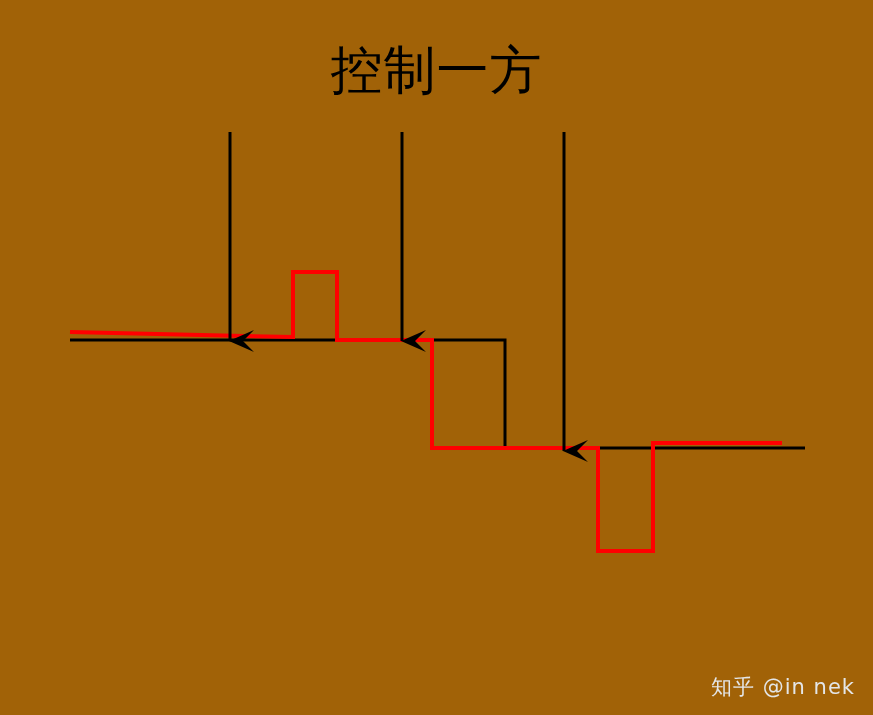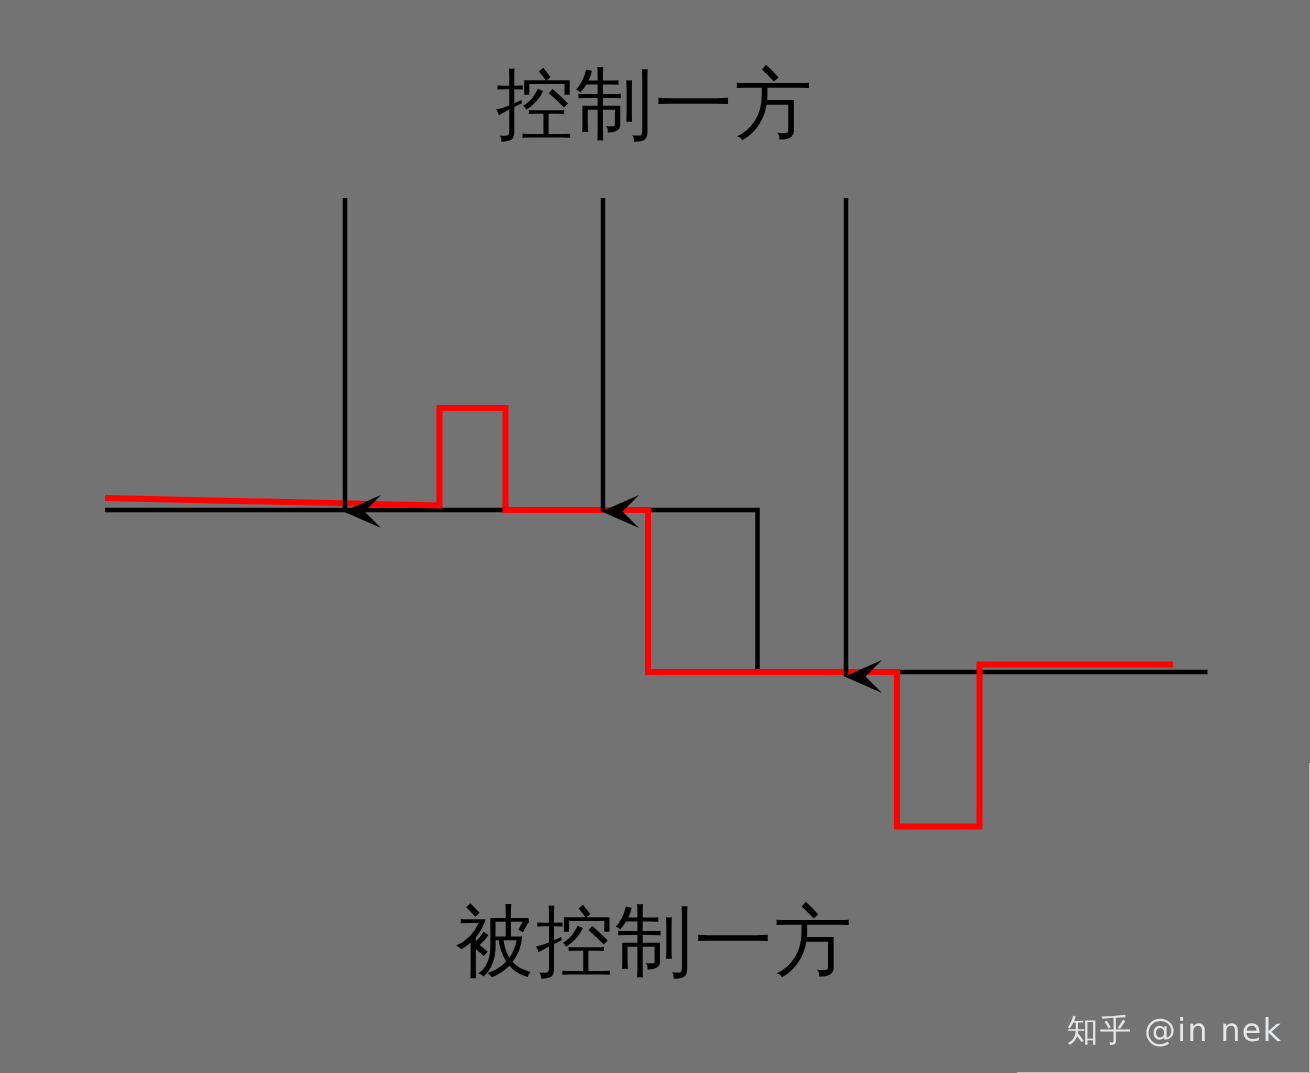--- a/index.html
+++ b/index.html
@@ -56,21 +56,21 @@
     position: absolute;
     left: 0;
     top: 0;
     width: 873px;
     height: 715px;
   }
 </style>
 </head>
 <body>
 
-<div id="stage" style="background: #737373;">
+<div id="stage" style="background: #a16207;">
 
   <div class="label" id="title-top">控制一方</div>
 
   <svg id="diagram" viewBox="0 0 873 715" xmlns="http://www.w3.org/2000/svg">
 
     <defs>
       <marker id="barb" viewBox="0 0 24 26" refX="12" refY="25" markerWidth="24" markerHeight="26" orient="auto" markerUnits="userSpaceOnUse">
         <path d="M12 26 L1 1 L12 12 L23 1 Z" fill="#000000"></path>
       </marker>
     </defs>
@@ -80,17 +80,16 @@
     <polyline points="70,332 293,337 293,272 337,272 337,340 432,340 432,448 598,448 598,551 653,551 653,443 782,443" fill="none" stroke="#ff0000" stroke-width="4" stroke-linecap="butt" stroke-linejoin="miter"></polyline>
 
     <g>
       <line x1="230" y1="132" x2="230" y2="341" stroke="#000000" stroke-width="3" marker-end="url(#barb)"></line>
       <line x1="402" y1="132" x2="402" y2="341" stroke="#000000" stroke-width="3" marker-end="url(#barb)"></line>
       <line x1="564" y1="132" x2="564" y2="451" stroke="#000000" stroke-width="3" marker-end="url(#barb)"></line>
     </g>
 
   </svg>
 
-  <div class="label" id="title-bottom">被控制一方</div>
 
   <div id="watermark" style="color: rgb(228, 230, 232);">知乎 @in nek</div>
 
 </div>
 
 </body></html>

